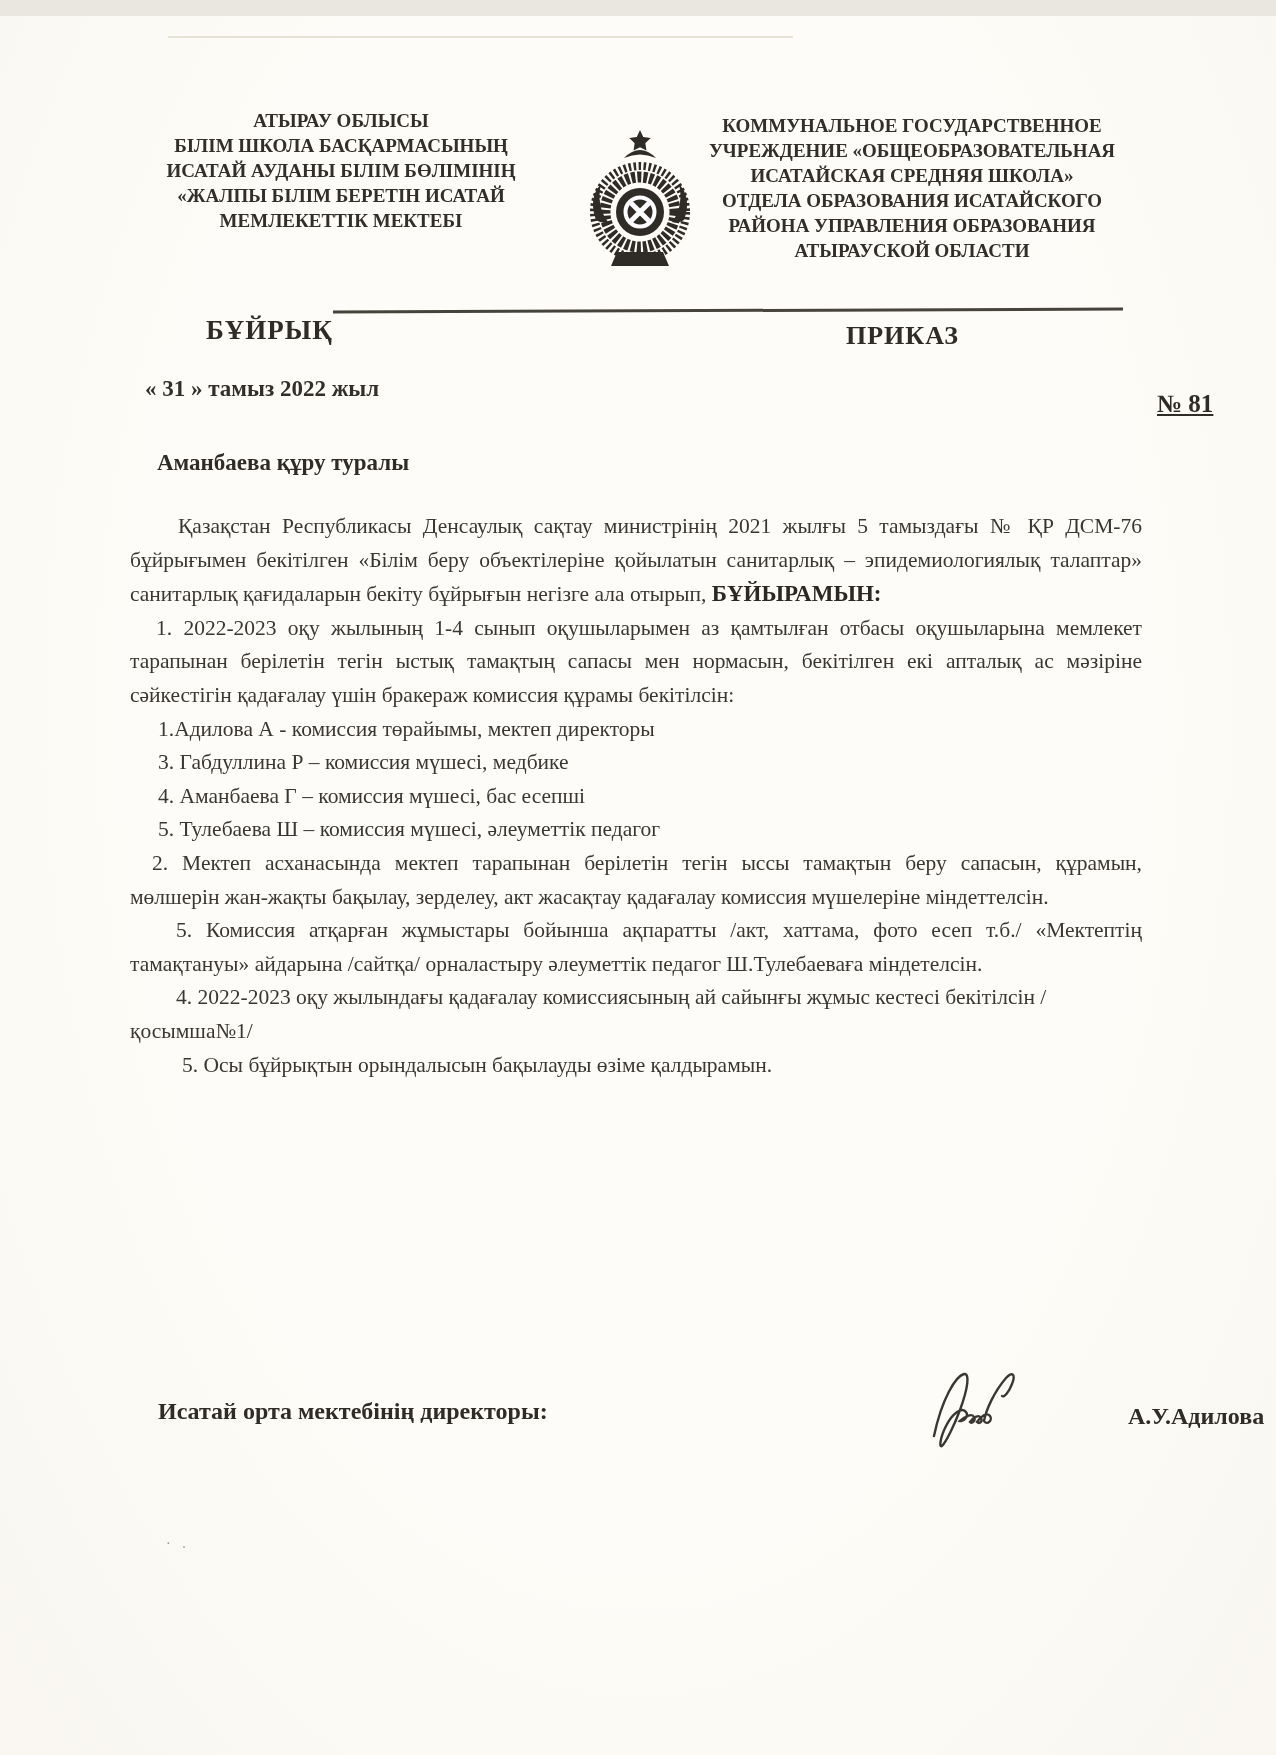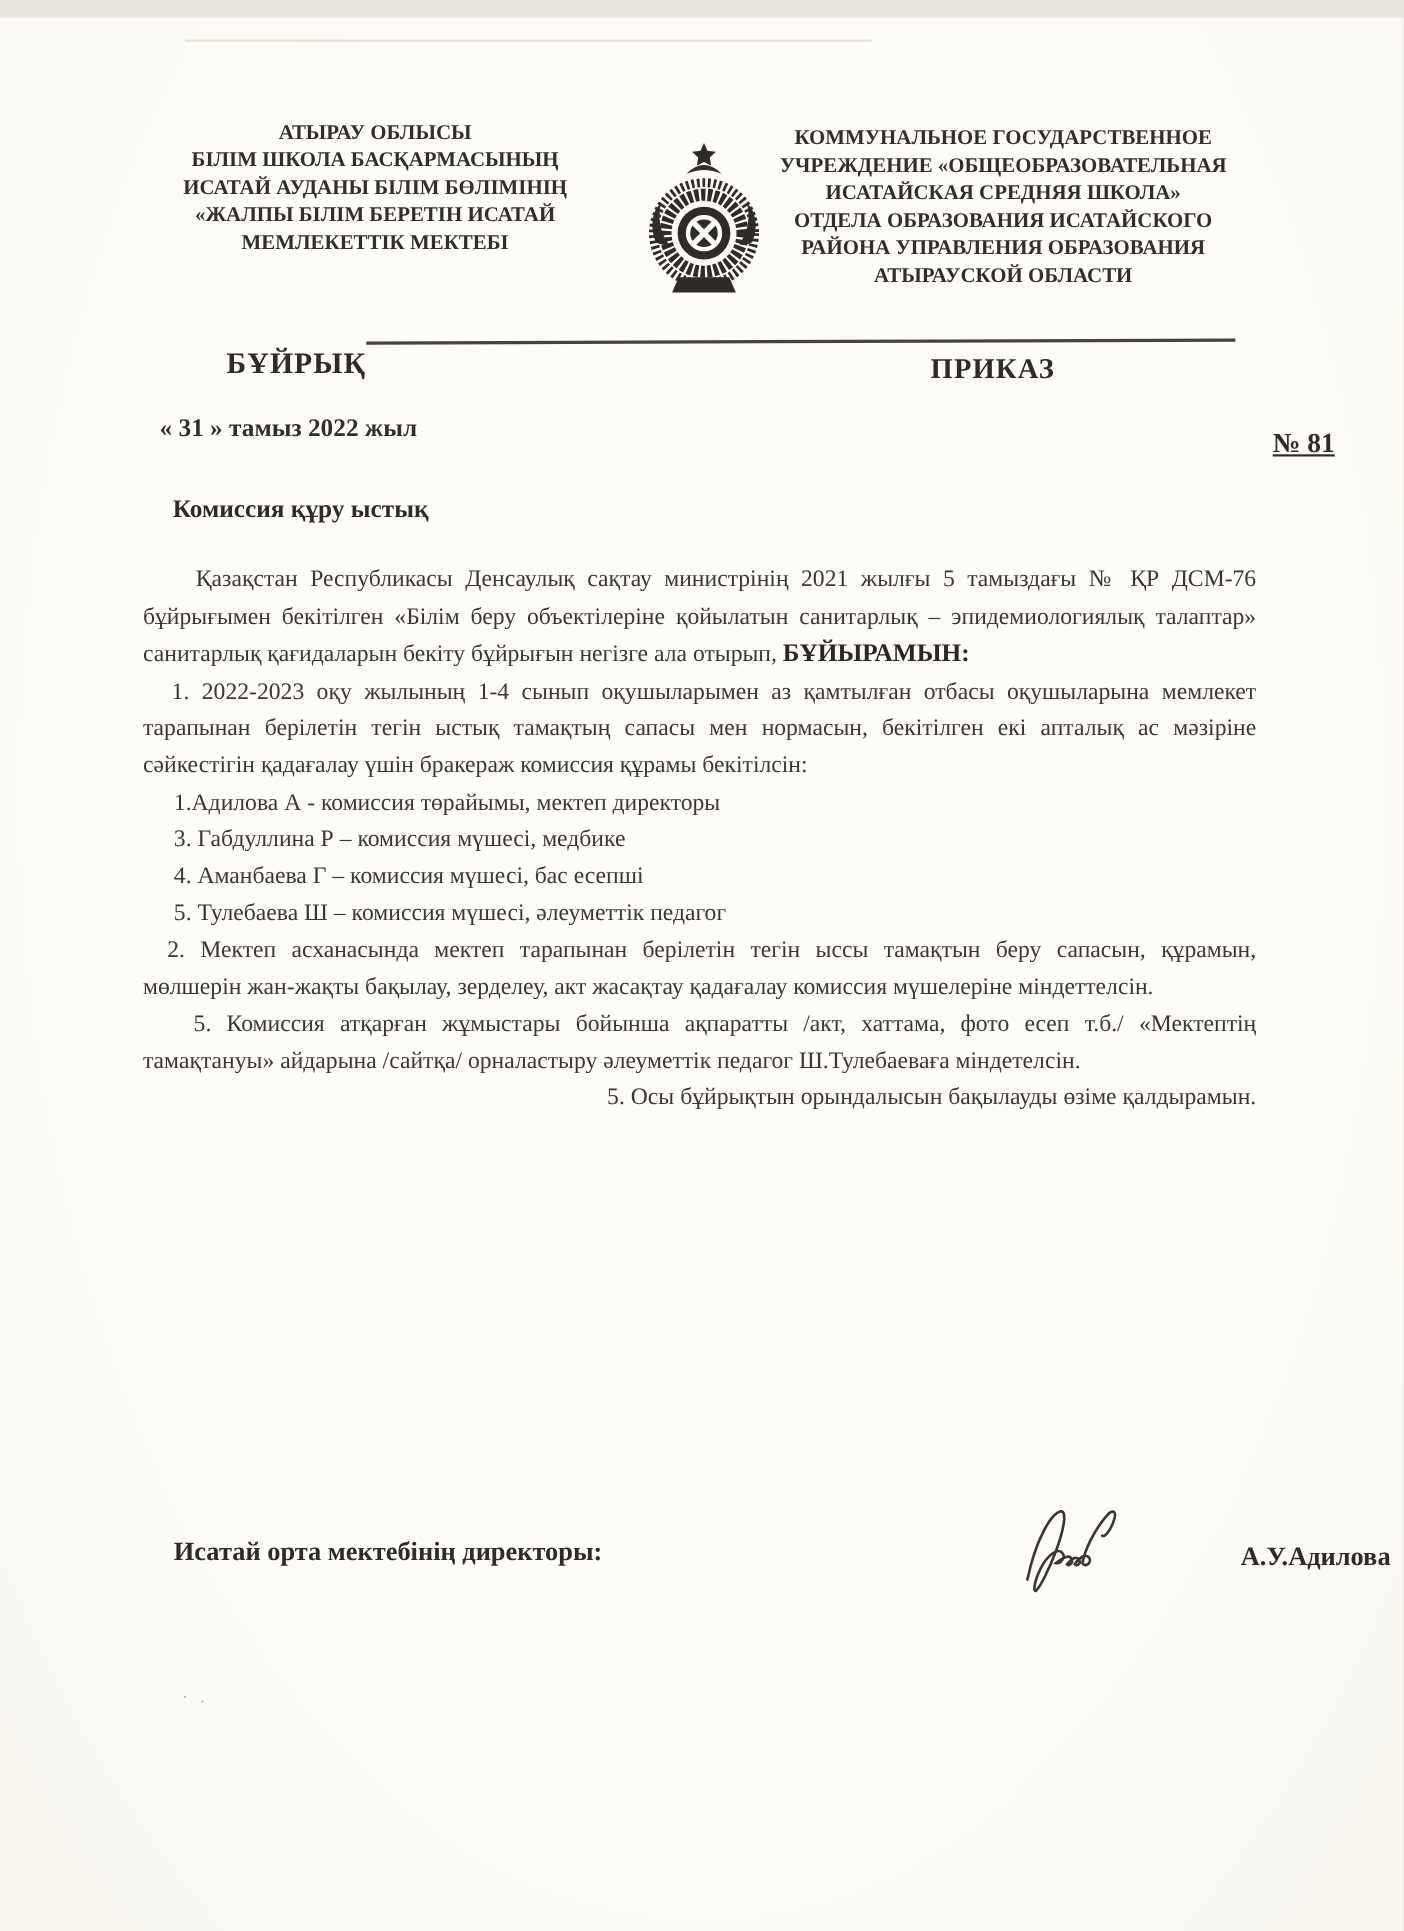--- a/index.html
+++ b/index.html
@@ -26,21 +26,21 @@
   .doc-title{left:157px;top:434px;font-size:23px;font-weight:700;color:#2f2b26;}
   .body-text{left:130px;top:494px;width:1012px;font-size:21.5px;line-height:33.6px;}
   .body-text p{margin:0;}
   .p-intro{text-align:justify;text-indent:48px;}
   .p-intro b{font-size:23px;color:#2b2722;}
   .p-item1{text-align:justify;text-indent:26px;}
   .members{padding-left:28px;}
   .p-item2{text-align:justify;text-indent:22px;}
   .p-item3{text-align:justify;text-indent:46px;}
   .p-item4{text-indent:46px;}
-  .p-item5{text-indent:52px;text-align:right;}
+  .p-item5{text-indent:52px;}
   .sig-label{left:158px;top:1382px;font-size:24px;font-weight:700;color:#2f2b26;}
   .sig-name{left:1128px;top:1387px;font-size:24px;font-weight:700;color:#2f2b26;}
   .sig-mark{left:912px;top:1342px;}
   .bottom-mark{left:166px;top:1520px;color:#9a958a;font-size:14px;letter-spacing:4px;}
 </style>
 </head>
 <body>
 
 <div class="page">
 
@@ -81,33 +81,34 @@
   </div>
 
   <div class="abs rule"></div>
 
   <div class="abs order-kk">БҰЙРЫҚ</div>
   <div class="abs order-ru">ПРИКАЗ</div>
 
   <div class="abs date-line">« 31 »  тамыз  2022  жыл</div>
   <div class="abs order-number">№ 81</div>
 
-  <div class="abs doc-title">Комиссия құру  ыстық</div>
+  <div class="abs doc-title">Аманбаева құру  туралы</div>
 
   <div class="abs body-text">
     <p class="p-intro"><span>Қазақстан Республикасы Денсаулық сақтау министрінің 2021 жылғы 5 тамыздағы № ҚР ДСМ-76 бұйрығымен бекітілген «Білім беру объектілеріне қойылатын санитарлық – эпидемиологиялық талаптар» санитарлық қағидаларын бекіту бұйрығын негізге ала отырып, </span><b>БҰЙЫРАМЫН:</b></p>
     <p class="p-item1">1. 2022-2023 оқу жылының 1-4 сынып оқушыларымен аз қамтылған отбасы оқушыларына мемлекет тарапынан берілетін тегін ыстық тамақтың сапасы мен нормасын, бекітілген екі апталық ас мәзіріне сәйкестігін қадағалау үшін бракераж комиссия құрамы бекітілсін:</p>
     <div class="members">
       <div>1.Адилова А - комиссия  төрайымы,  мектеп директоры</div>
       <div>3.  Габдуллина Р – комиссия  мүшесі,  медбике</div>
       <div>4.  Аманбаева Г – комиссия мүшесі, бас есепші</div>
       <div>5.  Тулебаева Ш – комиссия мүшесі, әлеуметтік педагог</div>
     </div>
     <p class="p-item2">2. Мектеп асханасында мектеп тарапынан берілетін тегін ыссы тамақтын беру сапасын, құрамын, мөлшерін жан-жақты бақылау, зерделеу, акт жасақтау қадағалау комиссия мүшелеріне міндеттелсін.</p>
     <p class="p-item3">5. Комиссия атқарған жұмыстары бойынша ақпаратты /акт, хаттама, фото есеп т.б./ «Мектептің тамақтануы» айдарына /сайтқа/ орналастыру әлеуметтік педагог Ш.Тулебаеваға міндетелсін.</p>
+    <p class="p-item4">4. 2022-2023 оқу жылындағы қадағалау комиссиясының ай сайынғы жұмыс кестесі бекітілсін /қосымша№1/</p>
     <p class="p-item5">5. Осы бұйрықтын орындалысын бақылауды өзіме қалдырамын.</p>
   </div>
 
   <div class="abs sig-label">Исатай орта мектебінің директоры:</div>
   <div class="abs sig-mark">
     <svg width="135" height="100" viewBox="0 0 135 100" aria-hidden="true">
       <path d="M22 78 C30 40 44 18 52 16 C58 15 56 30 48 52 C42 68 34 84 30 88 C27 90 28 80 34 68 C40 56 50 48 54 54 C57 58 52 64 48 63 C54 58 60 55 62 59 C64 63 60 66 58 64 C62 59 67 56 69 60 C71 64 67 66 65 64 C69 58 75 54 78 58 C81 62 75 68 72 63 C74 52 82 34 94 20 C100 13 104 16 100 26 C97 34 92 40 90 38" fill="none" stroke="#3a3733" stroke-width="2.4" stroke-linecap="round"></path>
     </svg>
   </div>
   <div class="abs sig-name">А.У.Адилова</div>

